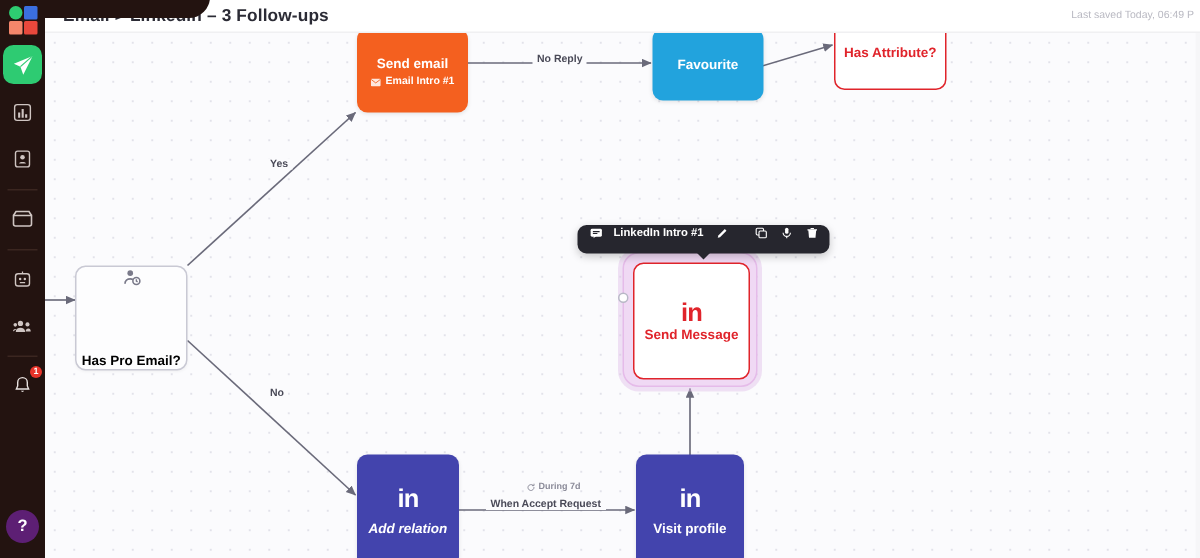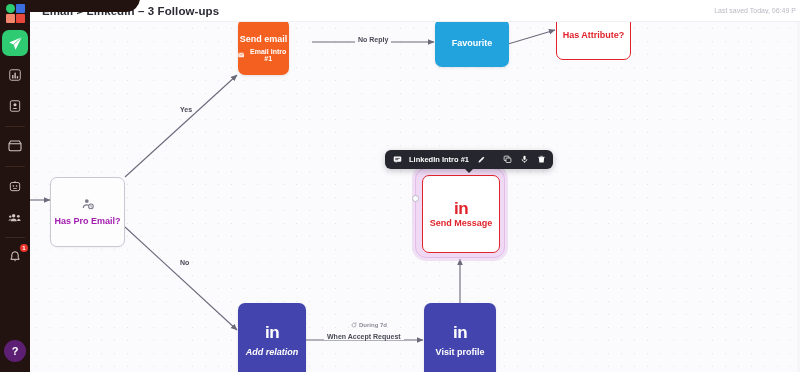--- a/index.html
+++ b/index.html
@@ -107,21 +107,21 @@
   .node-sub {
     font-size: 7px; font-weight: bold; margin-top: 3px;
     display: flex; align-items: center; gap: 3px;
   }
   .sub-ico { display: inline-block; width: 7px; height: 6px; }
 
   .n-orange { background: #f4601f; color: #ffffff; box-shadow: 0 1px 3px rgba(0,0,0,.10); }
   .n-blue   { background: #22a3dd; color: #ffffff; box-shadow: 0 1px 3px rgba(0,0,0,.10); text-align: right; }
   .n-purple { background: #4344ad; color: #ffffff; box-shadow: 0 1px 3px rgba(0,0,0,.10); }
   .n-white-red { background: #ffffff; color: #e0242b; border: 1.4px solid #e0242b; }
-  .n-white-gray{ background: #fdfdfe; color: #a21caf; border: 1.2px solid #c9c9d4; box-shadow: 0 1px 2px rgba(0,0,0,.04); }
+  .n-white-gray{ background: #fdfdfe; color: #000000; border: 1.2px solid #c9c9d4; box-shadow: 0 1px 2px rgba(0,0,0,.04); justify-content: space-between; }
 
   .in-logo {
     font-size: 17px; font-weight: bold; line-height: 17px;
     letter-spacing: -0.5px;
   }
   .in-logo-red { color: #e0242b; }
 
   
   .sel-wrap {
     position: absolute;
@@ -134,21 +134,21 @@
     position: absolute; width: 7px; height: 7px; border-radius: 50%;
     background: #ffffff; border: 1px solid #b8b8c6;
   }
 
   
   .node-toolbar {
     position: absolute;
     background: #26262e; color: #ffffff;
     border-radius: 6px;
     height: 19px;
-    display: flex; align-items: center; gap: 7px;
+    display: flex; gap: 7px;
     padding: 0 7px;
     z-index: 20;
     box-shadow: 0 2px 6px rgba(0,0,0,.22);
   }
   .node-toolbar .tb-label { font-size: 7.5px; font-weight: bold; white-space: nowrap; }
   .node-toolbar .tb-ico { display: flex; align-items: center; justify-content: center; width: 10px; height: 10px; }
   .tb-caret {
     position: absolute; left: 50%; bottom: -4px; transform: translateX(-50%);
     width: 0; height: 0;
     border-left: 5px solid transparent; border-right: 5px solid transparent;
@@ -295,21 +295,21 @@
     <div class="node n-white-gray" style="left:20px; top:155px; width:75px; height:70px;">
       <svg width="14" height="14" viewBox="0 0 24 24" style="margin-bottom:4px;">
         <circle cx="10" cy="7" r="3.2" fill="#7a7a8a"></circle>
         <path d="M4 19c0-3.4 2.7-5.4 6-5.4 1.2 0 2.3.3 3.2.8" fill="none" stroke="#7a7a8a" stroke-width="2"></path>
         <circle cx="17" cy="16" r="4" fill="none" stroke="#7a7a8a" stroke-width="1.8"></circle>
         <path d="M17 14v2.2l1.4.9" stroke="#7a7a8a" stroke-width="1.6" fill="none"></path>
       </svg>
       <div class="node-title">Has Pro Email?</div>
     </div>
 
-    <div class="node n-orange" style="left:208px; top:-3px; width:51px; height:56px;">
+    <div class="node n-orange" style="left:208px; top:-3px; width:74px; height:56px;">
       <div class="node-title">Send email</div>
       <div class="node-sub">
         <svg class="sub-ico" viewBox="0 0 24 20">
           <rect x="1" y="1.5" width="22" height="17" rx="2" fill="#ffffff" opacity=".85"></rect>
           <path d="M1.5 3l10.5 8L22.5 3" fill="none" stroke="#f4601f" stroke-width="2"></path>
         </svg>
         <span>Email Intro #1</span>
       </div>
     </div>
 

